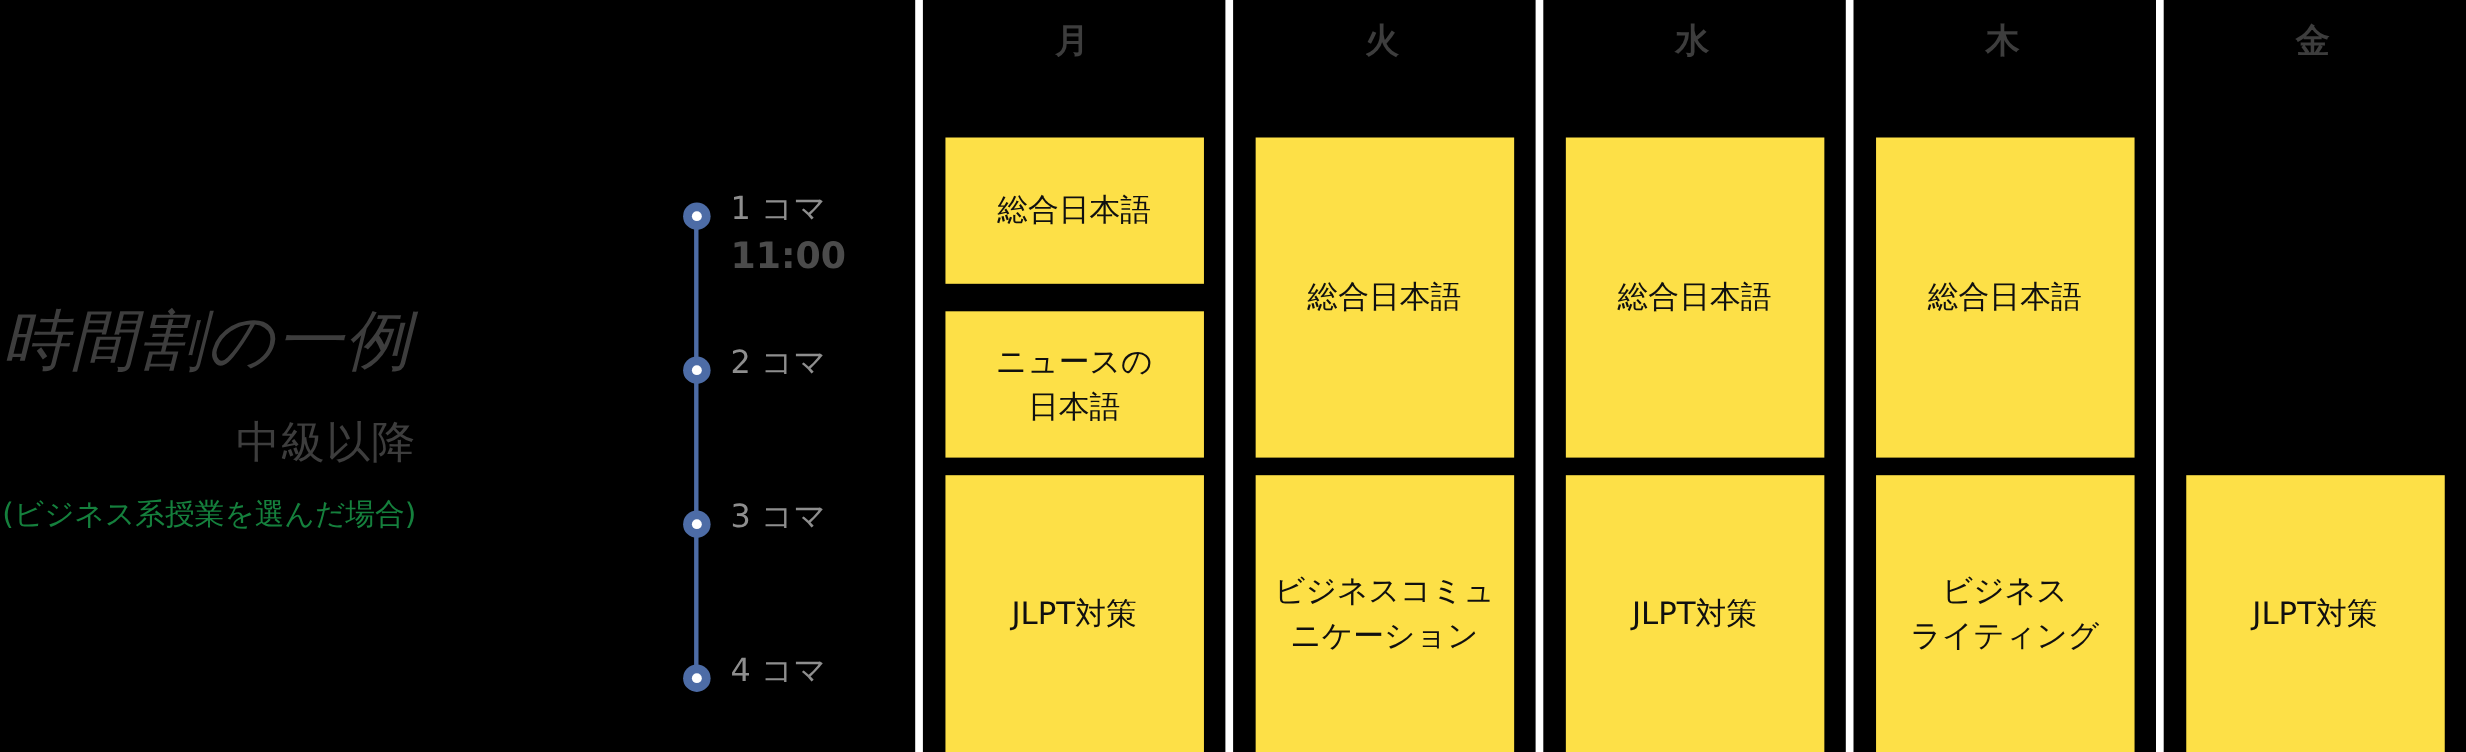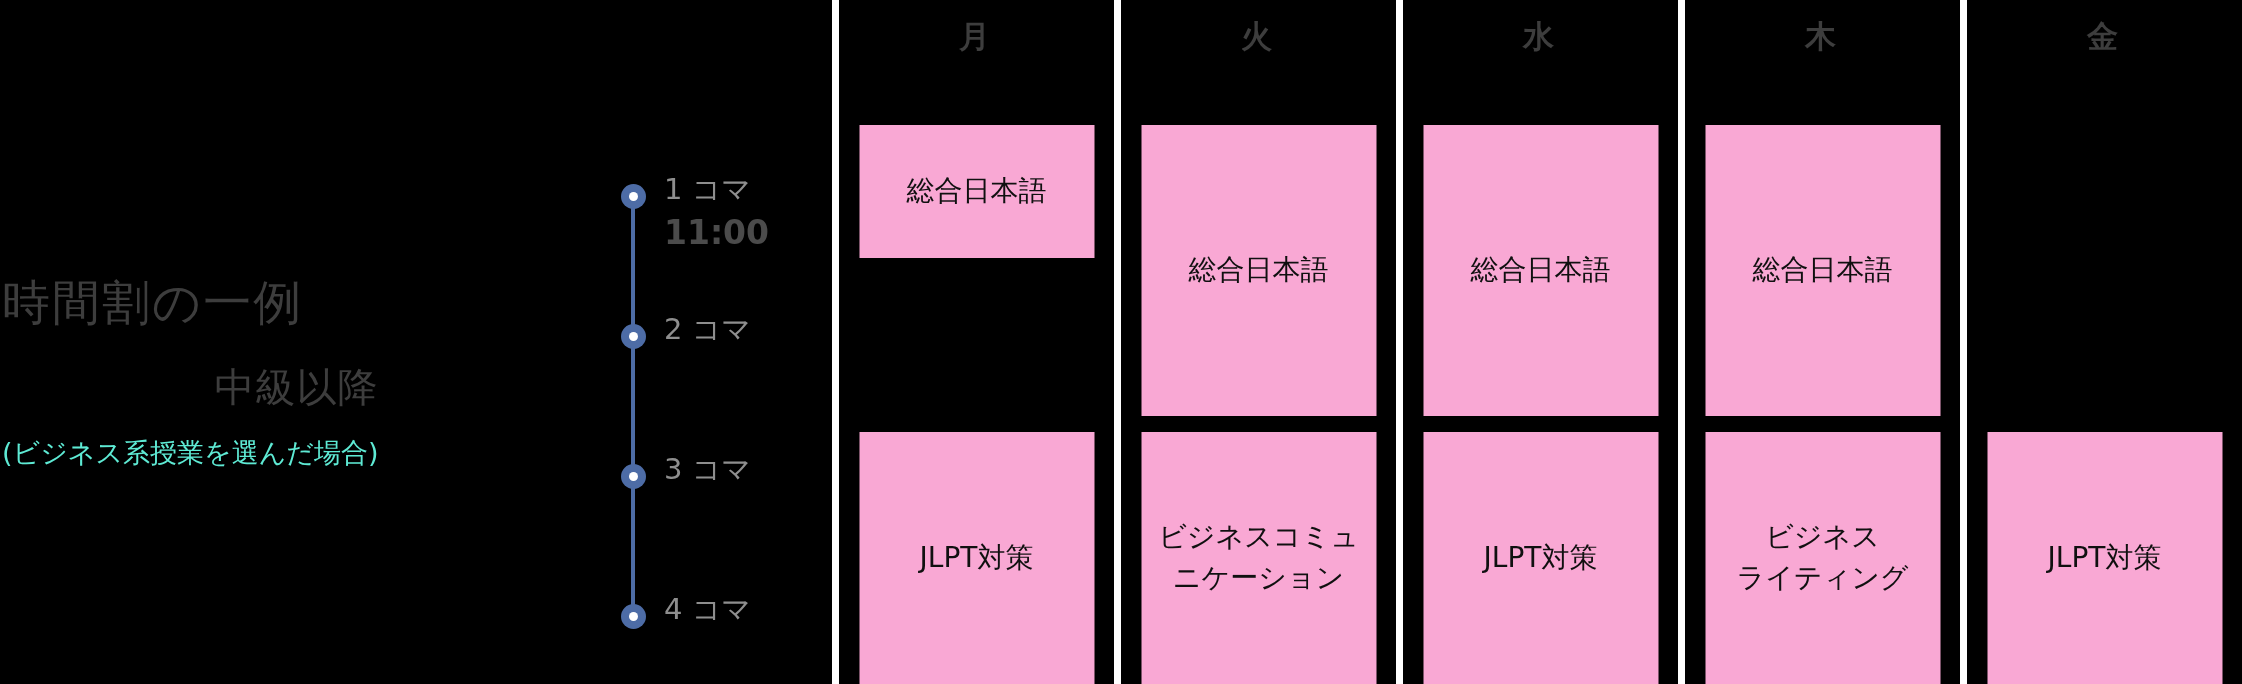--- a/index.html
+++ b/index.html
@@ -3,41 +3,41 @@
 <meta charset="utf-8">
 <style>
   * { margin:0; padding:0; box-sizing:border-box; }
   html,body { background:#000; }
   body { font-family:"DejaVu Sans","Liberation Sans",sans-serif; }
 
   .stage { position:relative; width:2242px; height:684px; background:#000; overflow:hidden; }
 
   
   .intro { position:absolute; left:2px; top:274px; color:#3d3d3d; }
-  .intro h1 { font-size:48px; font-weight:500; line-height:1.2; letter-spacing:2px; }
+  .intro h1 { font-size:60px; font-weight:500; line-height:1.2; letter-spacing:2px;font-style:italic; }
   .intro h2 { font-size:40px; font-weight:500; margin-top:28px; letter-spacing:1px;text-align:right; }
-  .intro .note { font-size:27px; font-weight:400; margin-top:20px; color:#5eead4; }
+  .intro .note { font-size:27px; font-weight:400; margin-top:20px; color:#15803d; }
 
   
   .timeline { position:absolute; left:600px; top:0; width:235px; height:584px;margin-top:44px; }
   .tl-line { position:absolute; left:31px; top:154px; width:4px; height:420px; background:#4d6ca6; }
   .tl-item { position:absolute; left:0; width:100%; }
   .tl-dot { position:absolute; left:21px; top:12px; width:25px; height:25px; border-radius:50%;
             background:#4d6ca6; display:flex; align-items:center; justify-content:center; }
   .tl-dot-core { width:9px; height:9px; border-radius:50%; background:#ffffff; }
   .tl-period { margin-left:64px; font-size:29px; color:#8e8e8e; line-height:1.2; }
   .tl-time { margin-left:64px; margin-top:8px; font-size:33px; font-weight:700; color:#4b4b4b; line-height:1.1; }
 
   
   .schedule { position:absolute; left:832px; top:0; width:1410px; height:684px; display:flex; }
   .day-col { position:relative; width:282px; height:100%; border-left:7px solid #ffffff; }
   .day-header { position:absolute; top:16px; left:0; width:100%; text-align:center;
                 font-size:31px; font-weight:600; color:#3d3d3d; letter-spacing:4px; }
   .cell { position:absolute; left:50%; transform:translateX(-50%); width:235px;
-          background:#f9a8d4; color:#101010; font-size:28px; line-height:1.45;
+          background:#fde047; color:#101010; font-size:28px; line-height:1.45;
           display:flex; align-items:center; justify-content:center; text-align:center;
           white-space:pre-line; }
   .slot-r1  { top:125px; height:133px; }
   .slot-r2  { top:283px; height:133px; }
   .slot-r12 { top:125px; height:291px; }
   .slot-r3  { top:432px; height:252px; }
 </style>
 </head>
 <body>
 
@@ -77,20 +77,22 @@
         </span>
         <div class="tl-period">4 コマ</div>
       </div>
     </div>
 
   <div class="schedule">
 
   <div class="day-col">
         <div class="day-header">月</div>
         <div class="cell slot-r1">総合日本語</div>
+        <div class="cell slot-r2">ニュースの
+日本語</div>
         <div class="cell slot-r3">JLPT対策</div>
       </div>
       <div class="day-col">
         <div class="day-header">火</div>
         <div class="cell slot-r12">総合日本語</div>
         <div class="cell slot-r3">ビジネスコミュ
 ニケーション</div>
       </div>
       <div class="day-col">
         <div class="day-header">水</div>

